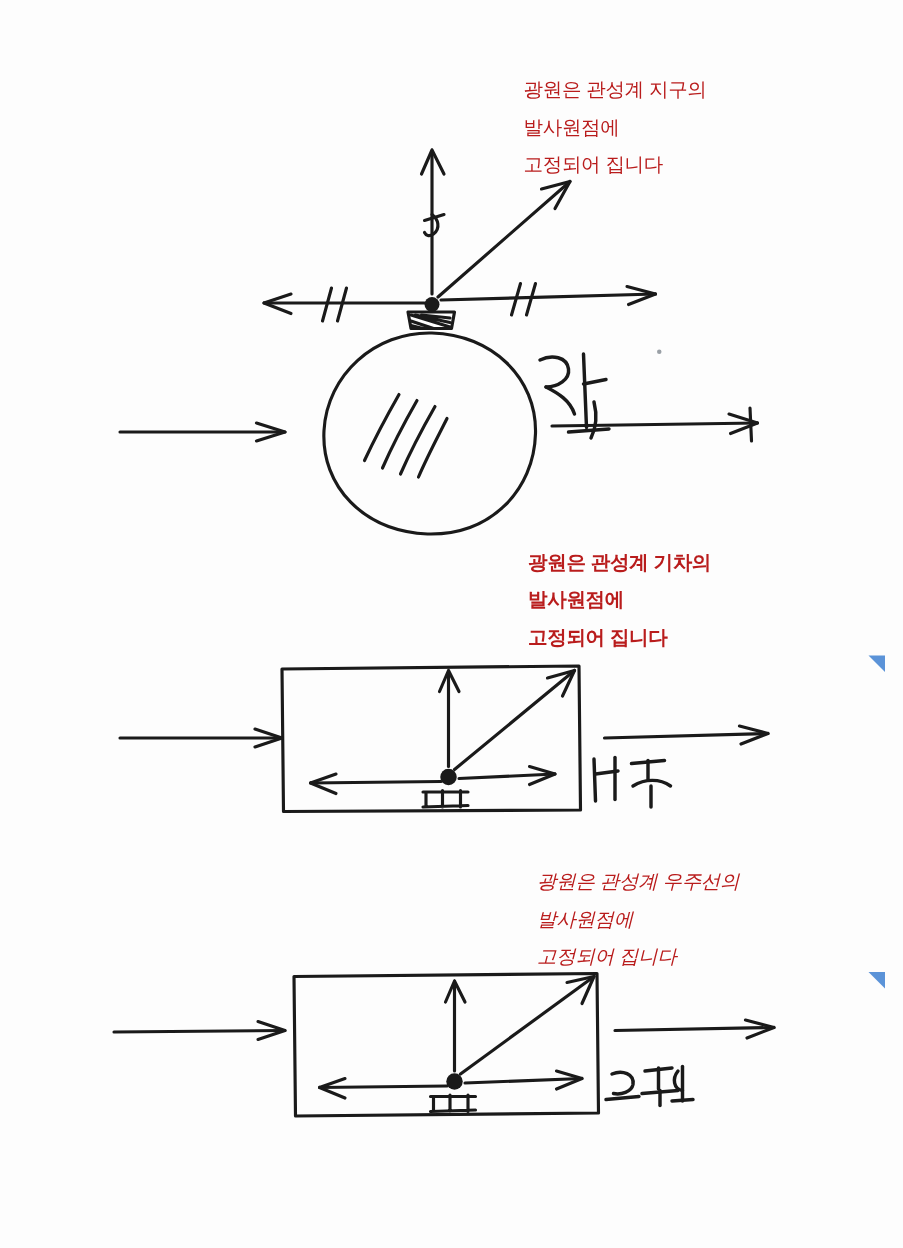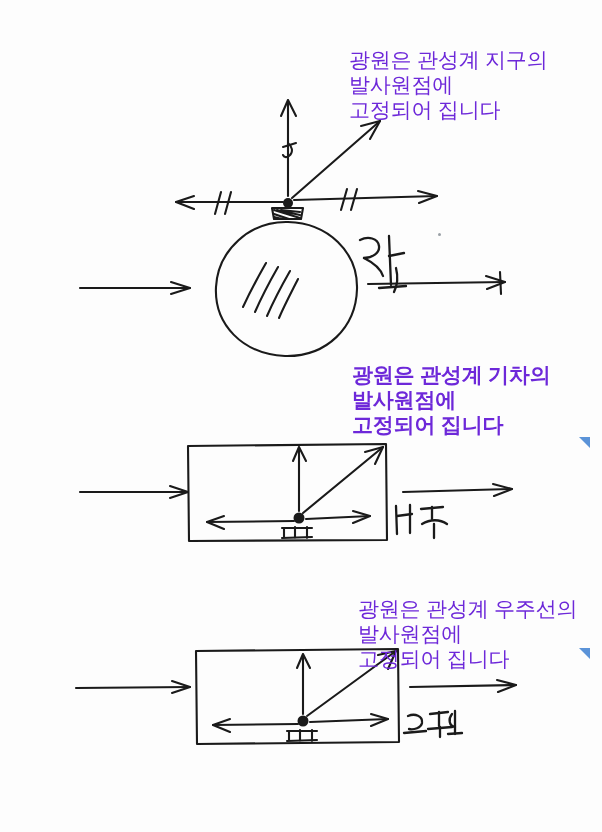--- a/index.html
+++ b/index.html
@@ -19,29 +19,29 @@
   }
   .sketch {
     position: absolute;
     left: 0;
     top: 0;
     width: 602px;
     height: 832px;
   }
   .caption {
     position: absolute;
-    color: #6d28d9;
-    font-size: 21px;
+    color: #b91c1c;
+    font-size: 13px;
     line-height: 25px;
     white-space: pre-line;
     letter-spacing: -0.2px;
   }
   #caption-earth  { left: 349px; top: 47px; }
   #caption-train  { left: 352px; top: 362px; font-weight: bold; }
-  #caption-ship   { left: 358px; top: 596px; }
+  #caption-ship   { left: 358px; top: 575px; font-style: italic; }
   .marker {
     position: absolute;
     width: 0;
     height: 0;
   }
   .marker.tri {
     border-top: 11px solid #5b93d8;
     border-left: 11px solid transparent;
   }
   #marker-train { left: 579px; top: 437px; }

